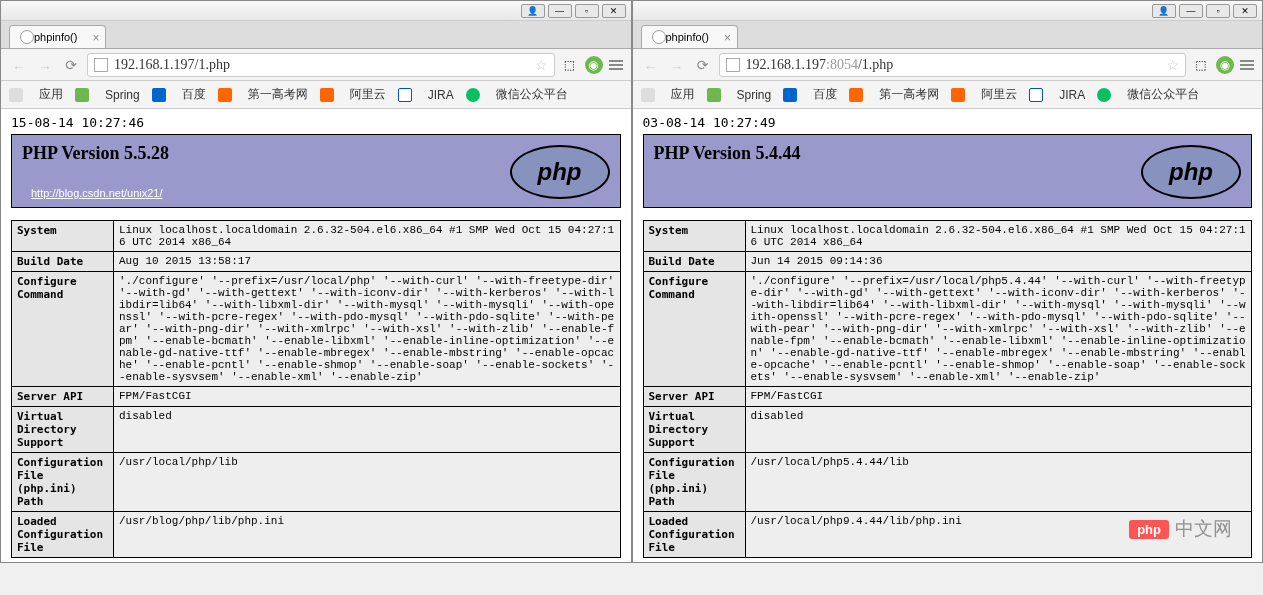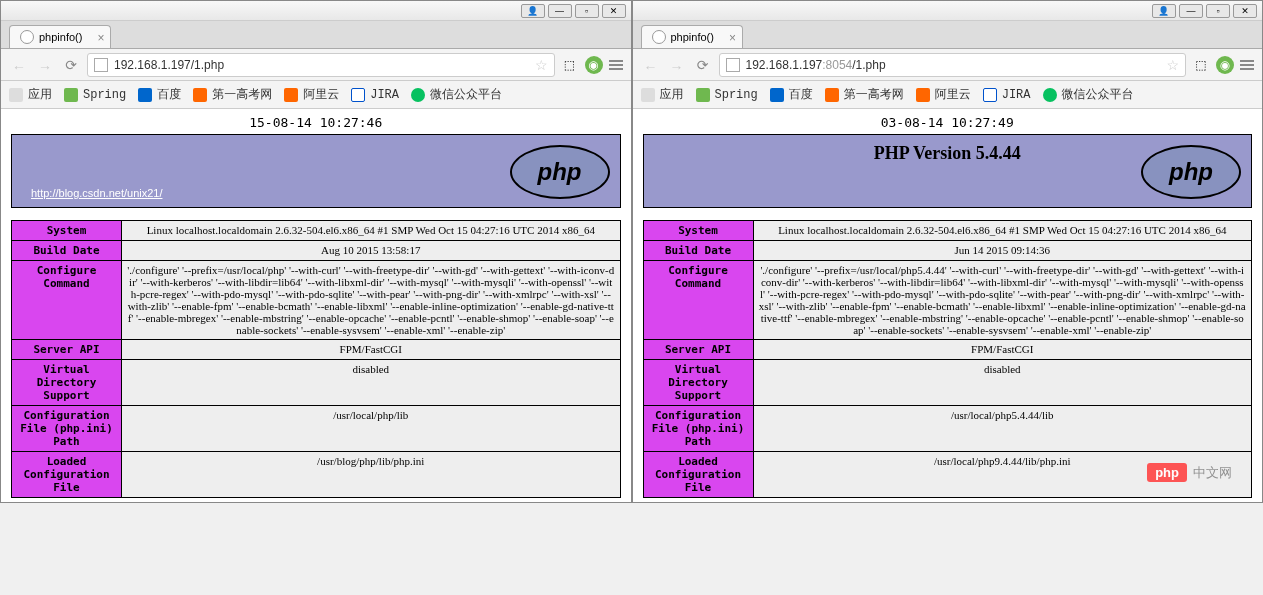--- a/index.html
+++ b/index.html
@@ -4,63 +4,63 @@
   <style>
     * { margin: 0; padding: 0; box-sizing: border-box; }
     body { font-family: Arial, sans-serif; font-size: 12px; background: #f0f0f0; display: flex; }
     
     .window { flex: 1; border: 1px solid #888; background: #fff; margin: 0; }
     
     .titlebar { height: 20px; background: linear-gradient(#f8f8f8, #e8e8e8); border-bottom: 1px solid #ccc; display: flex; justify-content: flex-end; align-items: center; padding: 0 5px; gap: 3px; }
     .titlebar-btn { width: 24px; height: 14px; border: 1px solid #999; background: #e8e8e8; border-radius: 2px; display: flex; align-items: center; justify-content: center; font-size: 9px; cursor: pointer; }
     
     .tabbar { height: 28px; background: #ddd; display: flex; align-items: flex-end; padding: 0 8px; border-bottom: 1px solid #aaa; }
-    .tab { background: #f8f8f8; border: 1px solid #aaa; border-bottom: none; border-radius: 4px 4px 0 0; padding: 4px 28px 4px 10px; position: relative; font-size: 11px; display: flex; align-items: center; gap: 5px; }
+    .tab { background: #f8f8f8; border: 1px solid #aaa; border-bottom: none; border-radius: 4px 4px 0 0; padding: 4px 28px 4px 10px; position: relative; font-size: 11px; display: flex; align-items: center; }
     .tab-icon { width: 14px; height: 14px; border: 1px solid #999; border-radius: 50%; background: #fff; }
     .tab-close { position: absolute; right: 6px; top: 5px; font-size: 12px; color: #888; cursor: pointer; }
     
     .urlbar { height: 32px; background: #f4f4f4; border-bottom: 1px solid #ccc; display: flex; align-items: center; padding: 0 8px; gap: 6px; }
     .nav-btn { width: 20px; height: 20px; display: flex; align-items: center; justify-content: center; color: #888; font-size: 14px; cursor: pointer; }
     .nav-btn.disabled { color: #ccc; }
     .url-input-wrap { flex: 1; height: 24px; border: 1px solid #ccc; border-radius: 3px; background: #fff; display: flex; align-items: center; padding: 0 6px; }
     .url-icon { width: 14px; height: 14px; border: 1px solid #aaa; margin-right: 6px; }
-    .url-text { flex: 1; font-size: 12px; color: #333; }
+    .url-text { flex: 1; font-size: 14px; color: #333; font-family: Liberation Serif, serif; }
     .url-port { color: #999; }
     .url-star { color: #ccc; font-size: 14px; margin-left: 4px; }
     .right-icons { display: flex; gap: 6px; align-items: center; }
     .tool-icon { width: 18px; height: 18px; display: flex; align-items: center; justify-content: center; font-size: 12px; }
     .globe { background: #6fb84f; border-radius: 50%; color: #fff; }
     .menu-lines { display: flex; flex-direction: column; gap: 2px; cursor: pointer; }
     .menu-lines span { width: 14px; height: 2px; background: #888; }
     
     .bookmarks { height: 28px; background: #f4f4f4; border-bottom: 1px solid #ccc; display: flex; align-items: center; padding: 0 8px; gap: 12px; font-size: 12px; }
-    .bm-item { display: flex; align-items: center; gap: 5px; cursor: pointer; color: #333; font-family: Liberation Mono, monospace; }
+    .bm-item { display: flex; align-items: center; gap: 16px; cursor: pointer; color: #333; }
     .bm-icon { width: 14px; height: 14px; background: #ddd; border-radius: 2px; }
     .bm-icon.green { background: #6fb84f; }
     .bm-icon.orange { background: #f60; }
     .bm-icon.blue { background: #0066cc; }
     .bm-icon.jira { background: #fff; border: 1px solid #0052cc; }
     .bm-icon.wx { background: #07c160; border-radius: 50%; }
     
-    .content { padding: 4px 10px; background: #fff; overflow: auto; text-align: center; }
+    .content { padding: 4px 10px; background: #fff; overflow: auto; }
     .timestamp { font-family: monospace; font-size: 13px; padding: 2px 0; }
     
     .header-box { background: #9999cc; border: 1px solid #000; padding: 8px 10px; margin-top: 2px; position: relative; height: 74px; }
     .php-version { font-family: Georgia, serif; font-size: 18px; font-weight: bold; color: #000; }
     .blog-link { position: absolute; bottom: 8px; left: 10px; color: #fff; font-size: 11px; text-decoration: underline; padding-left: 9px; }
     .php-logo { position: absolute; right: 10px; top: 10px; width: 100px; height: 54px; background: #8892bf; border-radius: 50%; display: flex; align-items: center; justify-content: center; color: #000; font-weight: bold; font-style: italic; font-size: 24px; border: 2px solid #000; }
     
     table.info { width: 100%; border-collapse: collapse; margin-top: 12px; }
     table.info td { border: 1px solid #000; padding: 3px 5px; font-size: 11px; vertical-align: top; }
-    table.info td.k { background: #d946ef; font-weight: bold; width: 110px; font-family: monospace; }
-    table.info td.v { background: #eeeeee; font-family: Liberation Serif, serif; word-break: break-all; margin-top: 12px; }
+    table.info td.k { background: #e5e5e5; font-weight: bold; width: 102px; font-family: monospace; }
+    table.info td.v { background: #eeeeee; font-family: Liberation Mono, monospace; word-break: break-all; margin-top: 12px; }
     
     .watermark { position: absolute; bottom: 20px; right: 30px; display: flex; align-items: center; gap: 6px; opacity: 0.9; }
     .wm-logo { background: #f44; color: #fff; padding: 2px 8px; border-radius: 3px; font-weight: bold; font-size: 13px; }
-    .wm-text { color: #888; font-size: 13px; }
+    .wm-text { color: #888; font-size: 19px; }
   </style>
 </head>
 <body>
 
 <div class="window">
   <div class="titlebar">
     <div class="titlebar-btn">👤</div>
     <div class="titlebar-btn">—</div>
     <div class="titlebar-btn">▫</div>
     <div class="titlebar-btn">✕</div>
@@ -117,20 +117,21 @@
         <span>JIRA</span>
       </div>
     <div class="bm-item">
         <span class="bm-icon wx"></span>
         <span>微信公众平台</span>
       </div>
   </div>
   <div class="content">
     <div class="timestamp">15-08-14 10:27:46</div>
     <div class="header-box">
+      <div class="php-version">PHP Version 5.5.28</div>
       <a class="blog-link">http://blog.csdn.net/unix21/</a>
       <div class="php-logo">php</div>
     </div>
     <table class="info">
       <tbody>
           <tr>
             <td class="k">System</td>
             <td class="v">Linux localhost.localdomain 2.6.32-504.el6.x86_64 #1 SMP Wed Oct 15 04:27:16 UTC 2014 x86_64</td>
           </tr>
       <tr>

